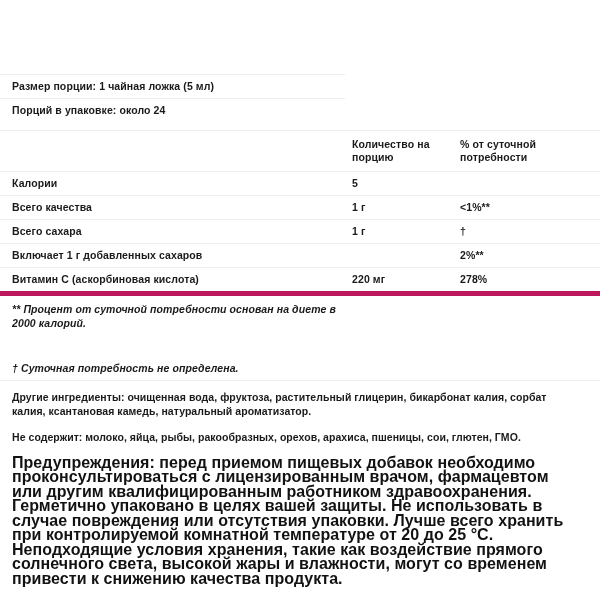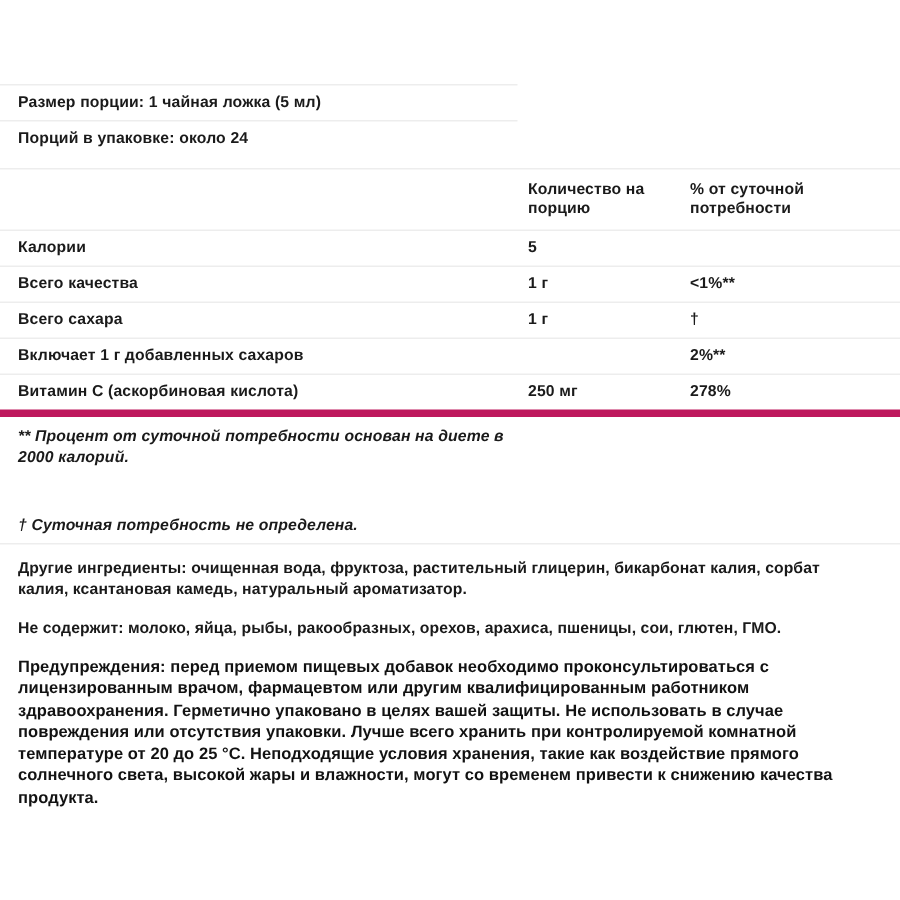--- a/index.html
+++ b/index.html
@@ -13,21 +13,21 @@
     font-family: "Liberation Sans", "DejaVu Sans", sans-serif;
     color: #1a1a1a;
     overflow: hidden;
   }
 
   .label-panel {
     position: absolute;
     left: 0;
     top: 0;
     width: 588px;
-    padding-top: 56px;
+    padding-top: 74px;
     box-sizing: border-box;
   }
 
   
   .serving-row {
     position: relative;
     padding: 5px 0 5px 12px;
     border-top: 1px solid #ededed;
     width: 345px;
     box-sizing: border-box;
@@ -104,21 +104,21 @@
     letter-spacing: 0.05px;
     margin: 0 0 12px 0;
     max-width: 580px;
   }
 
   
   .warnings {
     padding: 0 12px;
   }
   .warnings-para {
-    font-size: 11px;
+    font-size: 16px;
     font-weight: 800;
     line-height: 14.5px;
     letter-spacing: 0.05px;
     margin: 0;
     max-width: 580px;
     color: #121212;
   }
 </style>
 </head>
 <body>
@@ -158,21 +158,21 @@
         <td>1 г</td>
         <td>†</td>
       </tr>
       <tr>
         <td>Включает 1 г добавленных сахаров</td>
         <td></td>
         <td>2%**</td>
       </tr>
       <tr>
         <td>Витамин С (аскорбиновая кислота)</td>
-        <td>250 мг</td>
+        <td>220 мг</td>
         <td>278%</td>
       </tr>
     </tbody>
   </table>
 
   <div class="footnotes">
     <p class="footnote">** Процент от суточной потребности основан на диете в 2000 калорий.</p>
     <p class="footnote">† Суточная потребность не определена.</p>
   </div>
 

